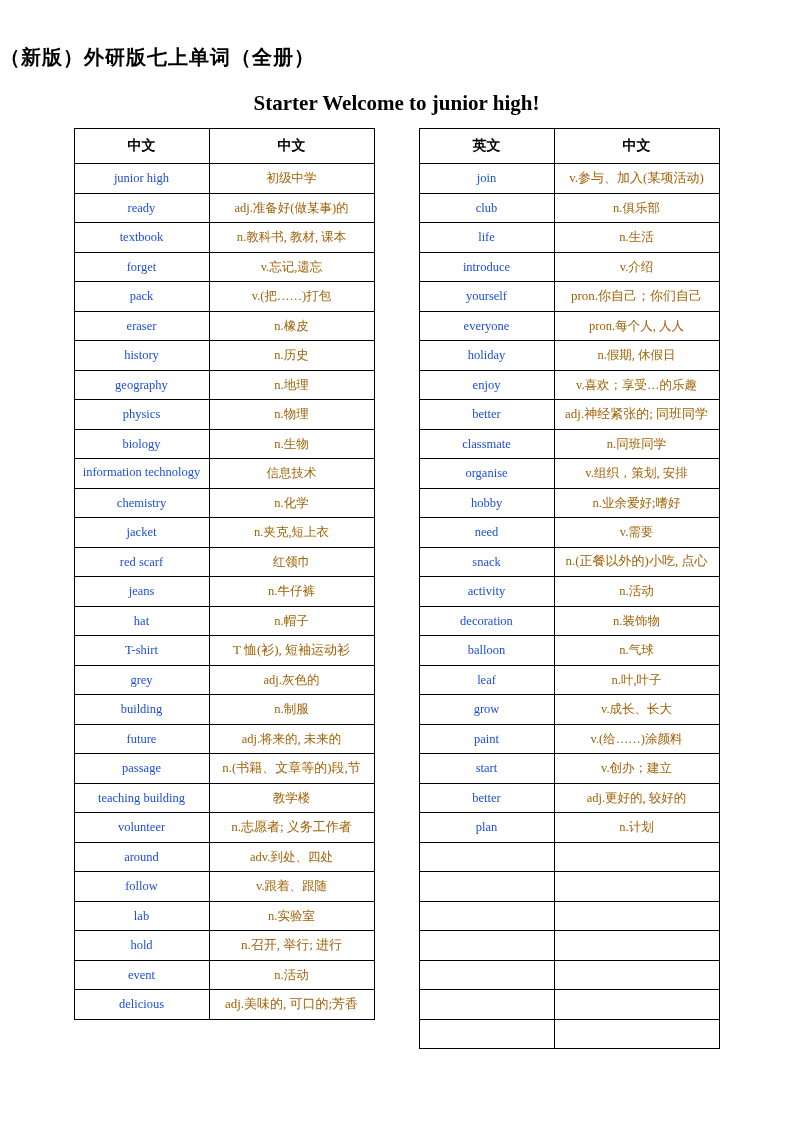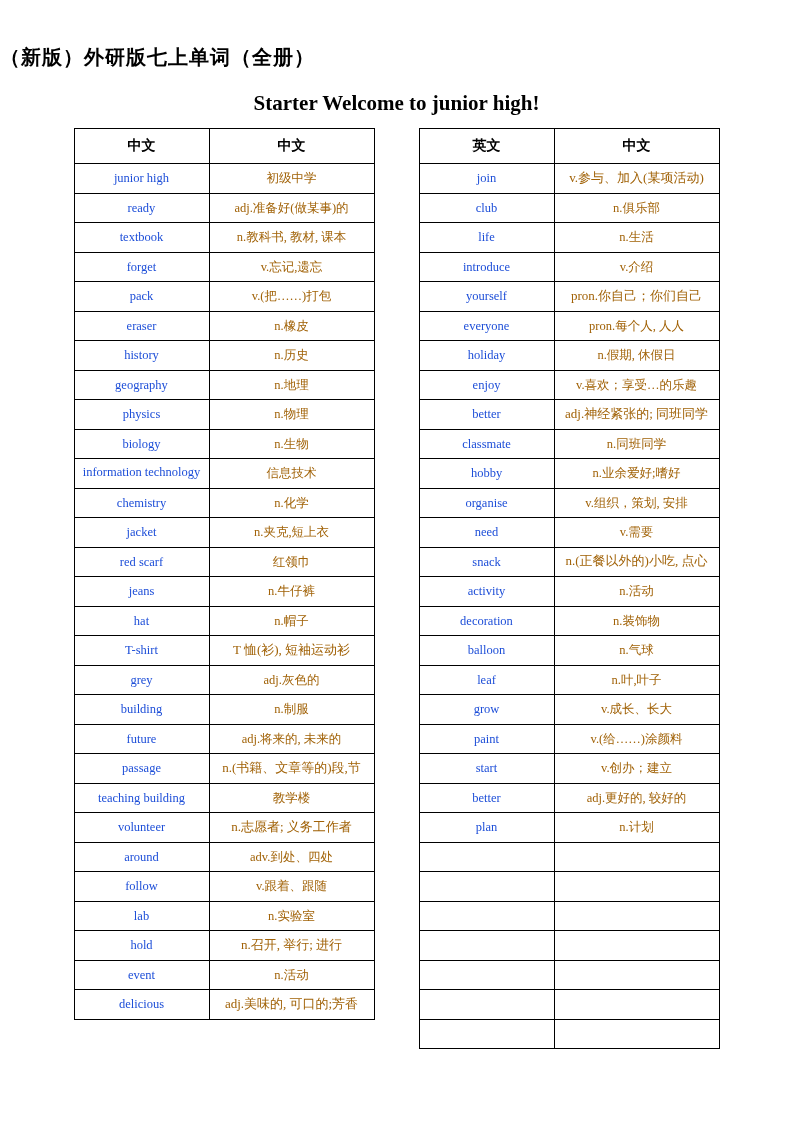--- a/index.html
+++ b/index.html
@@ -261,28 +261,28 @@
           </tr>
         <tr>
             <td class="en">better</td>
             <td class="zh small">adj.神经紧张的; 同班同学</td>
           </tr>
         <tr>
             <td class="en">classmate</td>
             <td class="zh">n.同班同学</td>
           </tr>
         <tr>
+            <td class="en">organise</td>
+            <td class="zh">v.组织，策划, 安排</td>
+          </tr>
+        <tr>
             <td class="en">hobby</td>
             <td class="zh">n.业余爱好;嗜好</td>
           </tr>
         <tr>
-            <td class="en">organise</td>
-            <td class="zh">v.组织，策划, 安排</td>
-          </tr>
-        <tr>
             <td class="en">need</td>
             <td class="zh">v.需要</td>
           </tr>
         <tr>
             <td class="en">snack</td>
             <td class="zh small">n.(正餐以外的)小吃, 点心</td>
           </tr>
         <tr>
             <td class="en">activity</td>
             <td class="zh">n.活动</td>

